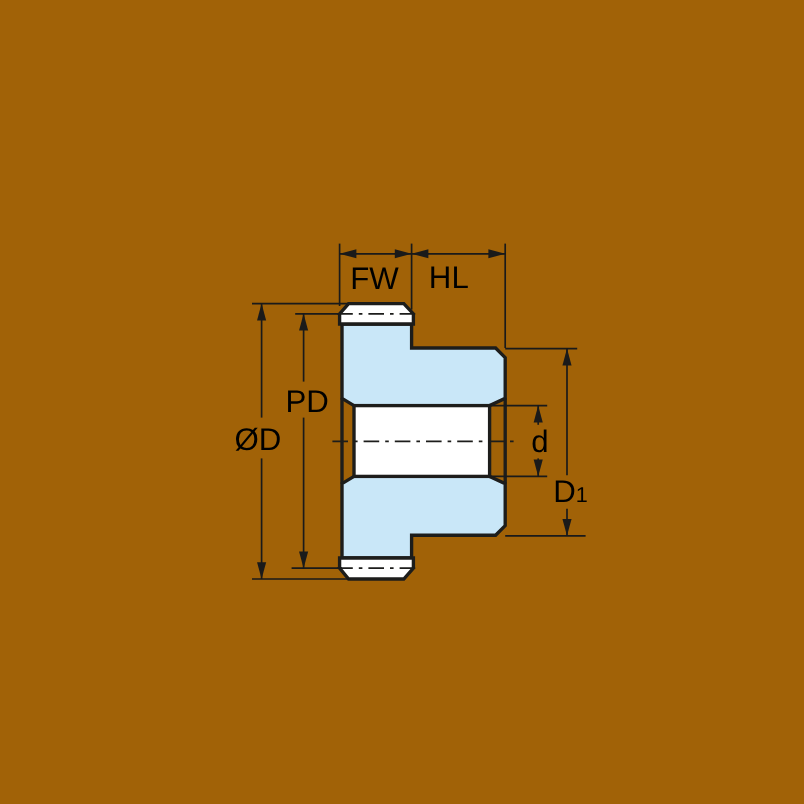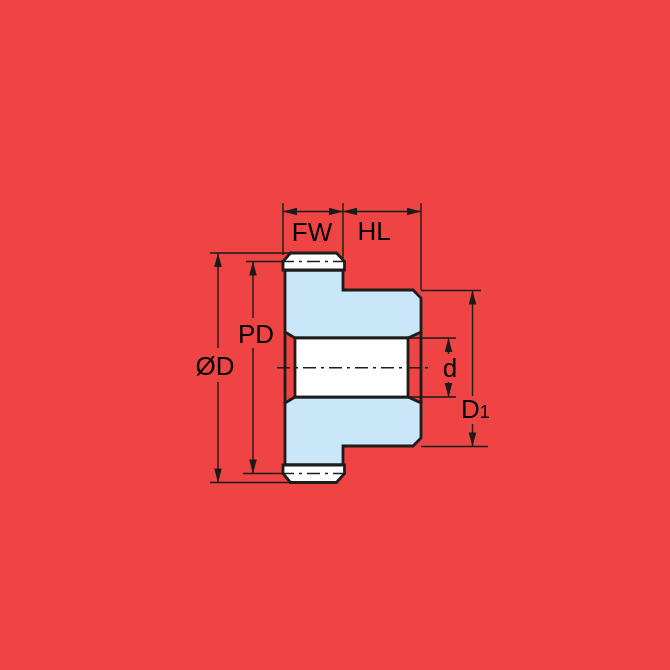--- a/index.html
+++ b/index.html
@@ -7,21 +7,21 @@
     padding: 0;
     width: 670px;
     height: 670px;
     background: #ffffff;
     font-family: "Liberation Sans", sans-serif;
   }
   .stage {
     position: relative;
     width: 670px;
     height: 670px;
-    background: #ef4444;
+    background: #a16207;
     overflow: hidden;
   }
   svg { display: block; }
 
   
   .outline {
     fill: none;
     stroke: #1d1d1b;
     stroke-width: 2.8;
     stroke-linejoin: miter;

